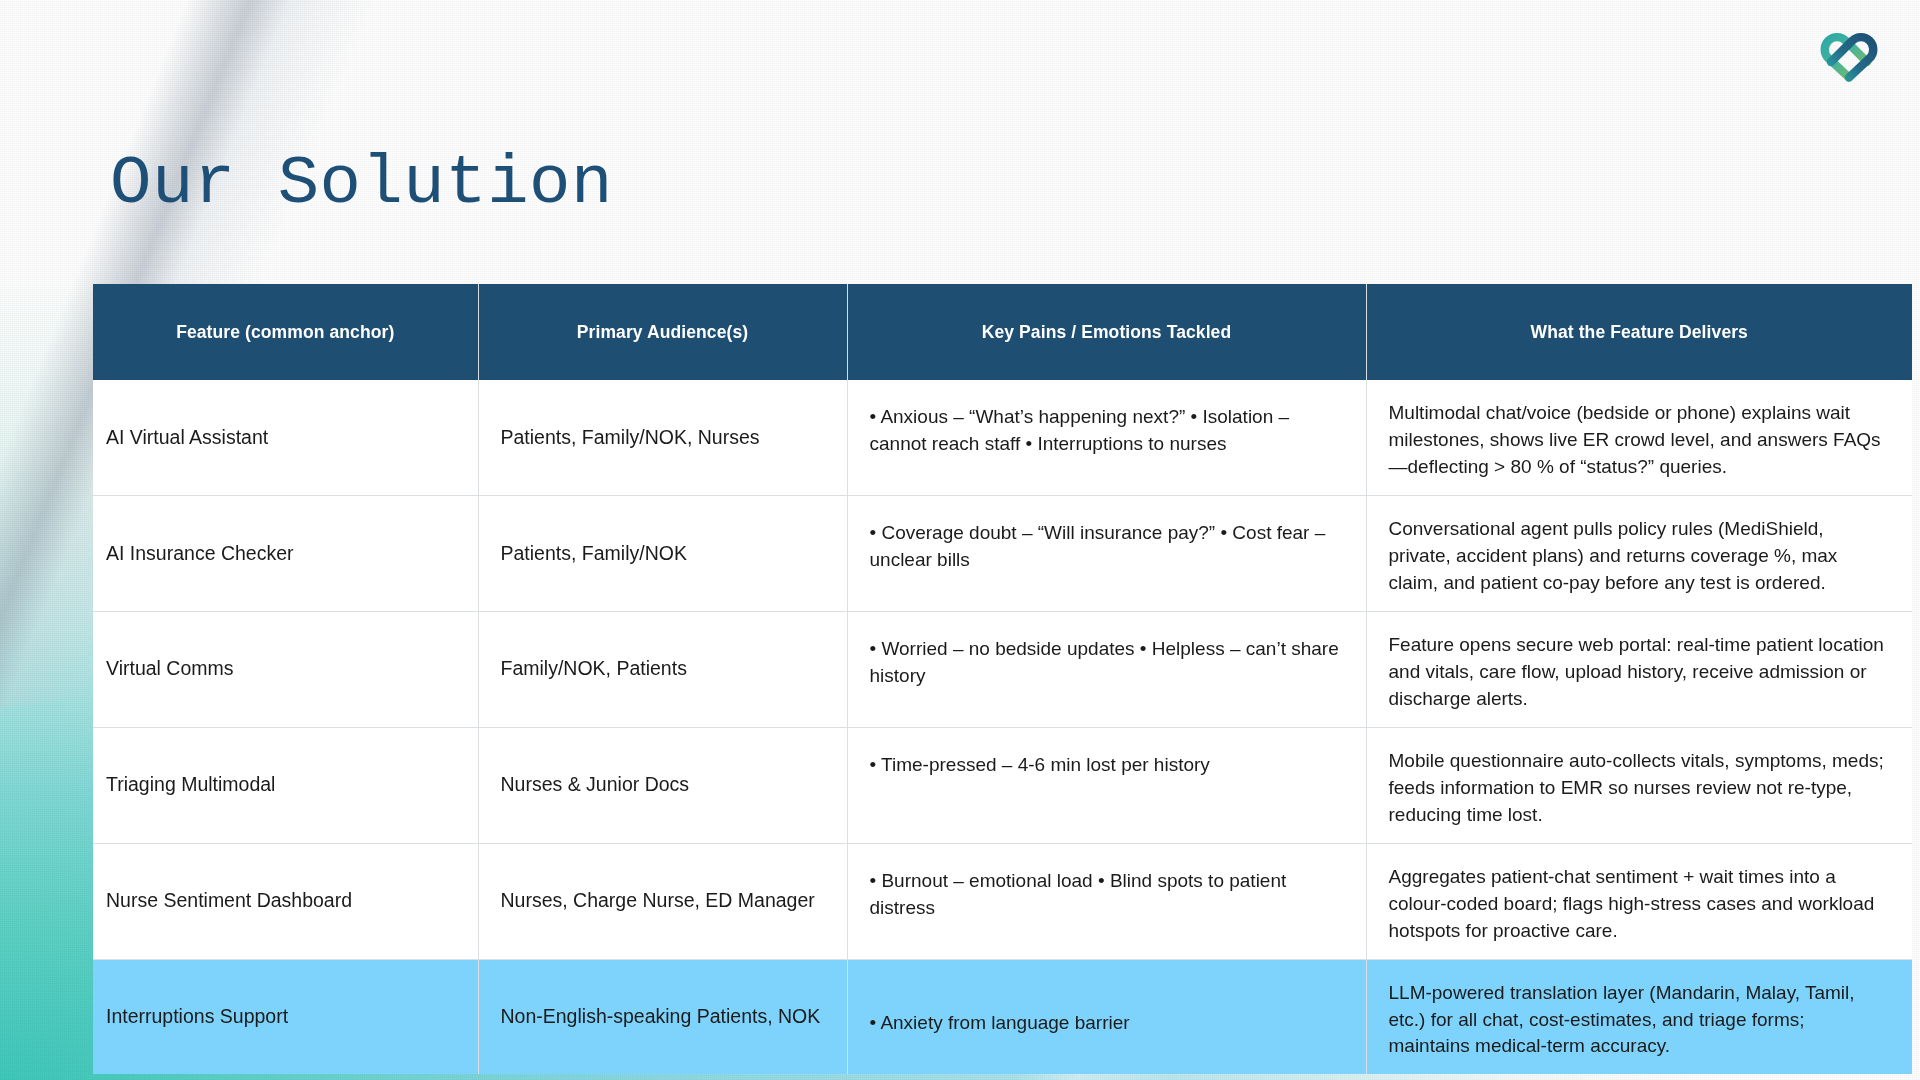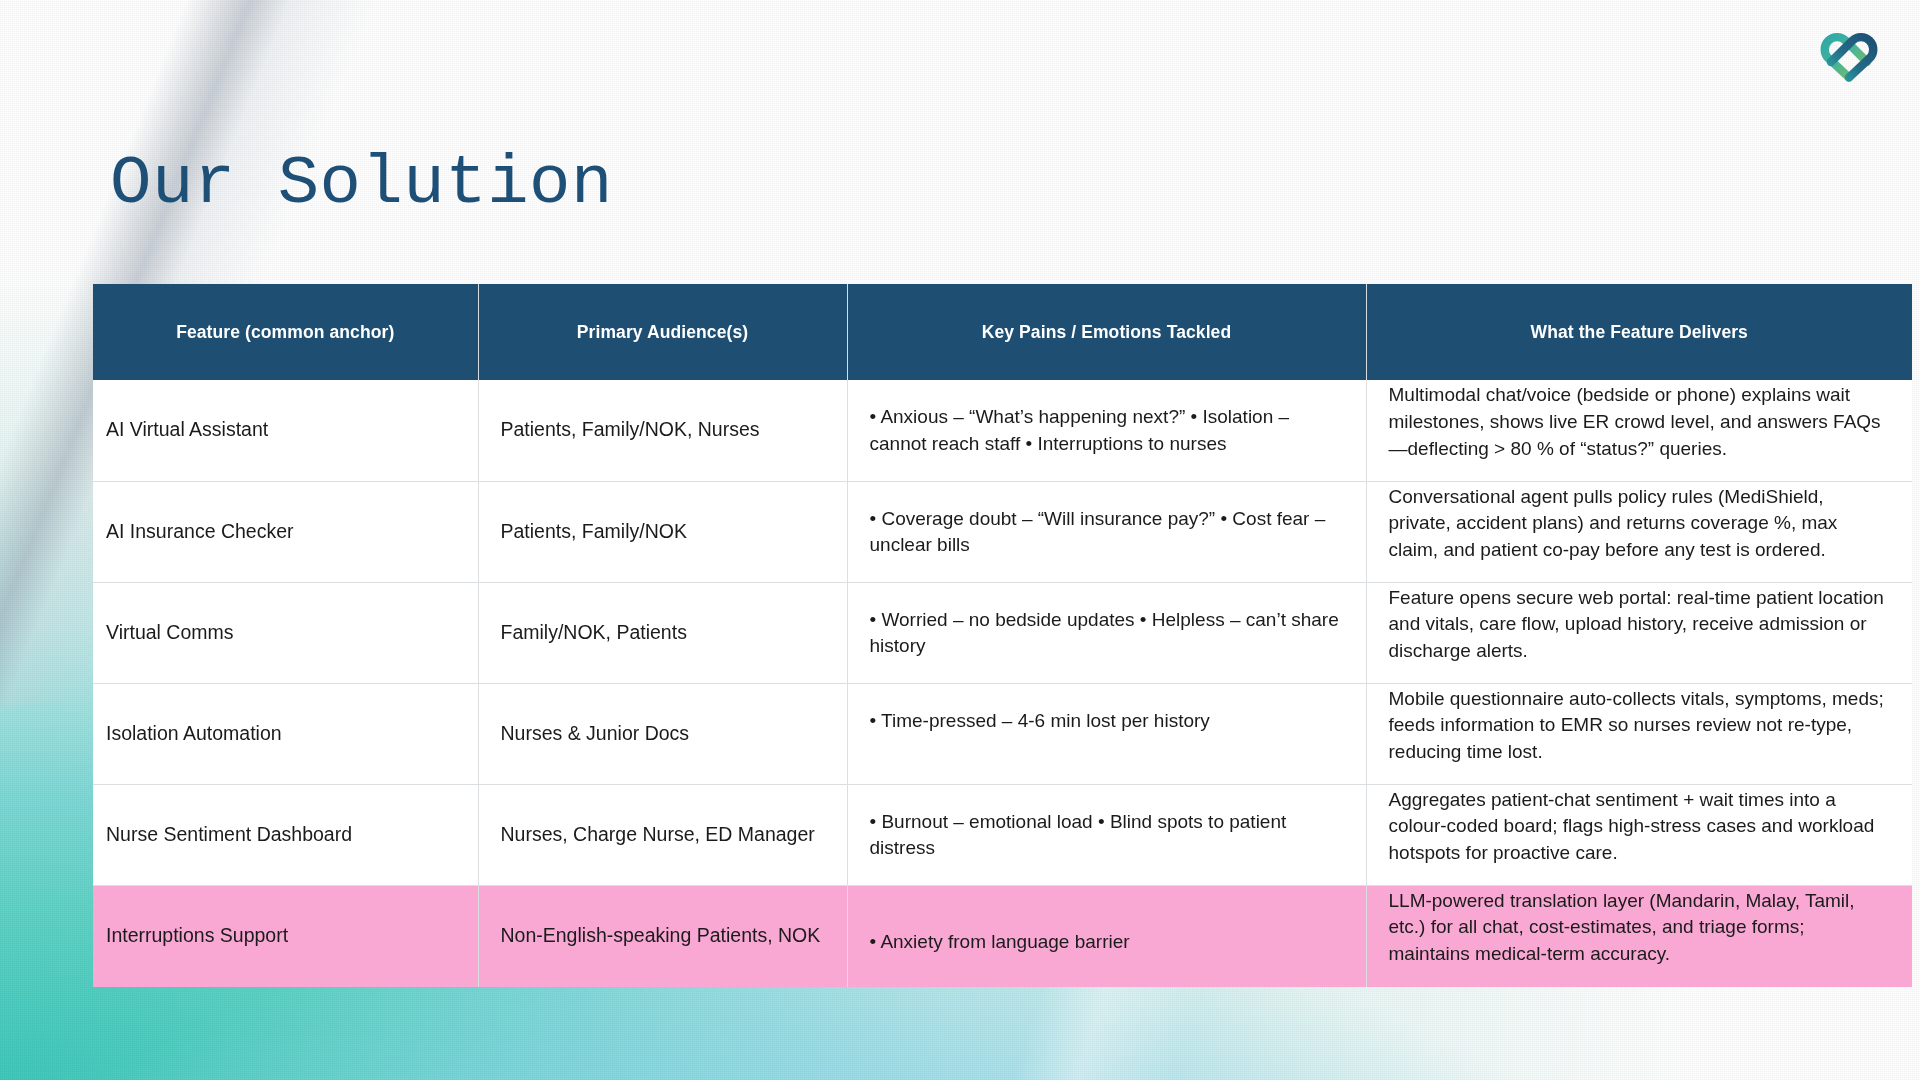--- a/index.html
+++ b/index.html
@@ -119,23 +119,23 @@
   }
   tbody td:last-child { border-right:none; }
   tbody tr:last-child td { border-bottom:none; }
 
   tbody tr { height:101px; }
   tbody tr:first-child { height:101px; }
 
   td.col-feature  { font-size:19.5px;padding-left:13px; }
   td.col-audience { font-size:19.5px; }
   td.col-pains    { font-size:19px; vertical-align:top; padding-top:24px; }
-  td.col-delivers { font-size:19px; vertical-align:top; padding-top:2px;margin-left:12px; }
-
-  tr.highlight td { background:#f9a8d4; border-bottom:none; }
+  td.col-delivers { font-size:19px; vertical-align:top; padding-top:20px;margin-left:12px; }
+
+  tr.highlight td { background:#7dd3fc; border-bottom:none; }
   tr.highlight td.col-pains { vertical-align:middle; padding-top:27px; }
   tr.highlight { height:102px; }
 
   
   td.col-feature, td.col-audience { vertical-align:middle; }
 </style>
 </head>
 <body>
 
 <div class="slide">
@@ -202,21 +202,21 @@
         </tr>
 
         <tr>
           <td class="col-feature">Virtual Comms</td>
           <td class="col-audience">Family/NOK, Patients</td>
           <td class="col-pains">• Worried – no bedside updates • Helpless – can’t share history</td>
           <td class="col-delivers">Feature opens secure web portal: real-time patient location and vitals, care flow, upload history, receive admission or discharge alerts.</td>
         </tr>
 
         <tr>
-          <td class="col-feature">Isolation Automation</td>
+          <td class="col-feature">Triaging Multimodal</td>
           <td class="col-audience">Nurses &amp; Junior Docs</td>
           <td class="col-pains">• Time-pressed – 4-6 min lost per history</td>
           <td class="col-delivers">Mobile questionnaire auto-collects vitals, symptoms, meds; feeds information to EMR so nurses review not re-type, reducing time lost.</td>
         </tr>
 
         <tr>
           <td class="col-feature">Nurse Sentiment Dashboard</td>
           <td class="col-audience">Nurses, Charge Nurse, ED Manager</td>
           <td class="col-pains">• Burnout – emotional load • Blind spots to patient distress</td>
           <td class="col-delivers">Aggregates patient-chat sentiment + wait times into a colour-coded board; flags high-stress cases and workload hotspots for proactive care.</td>

